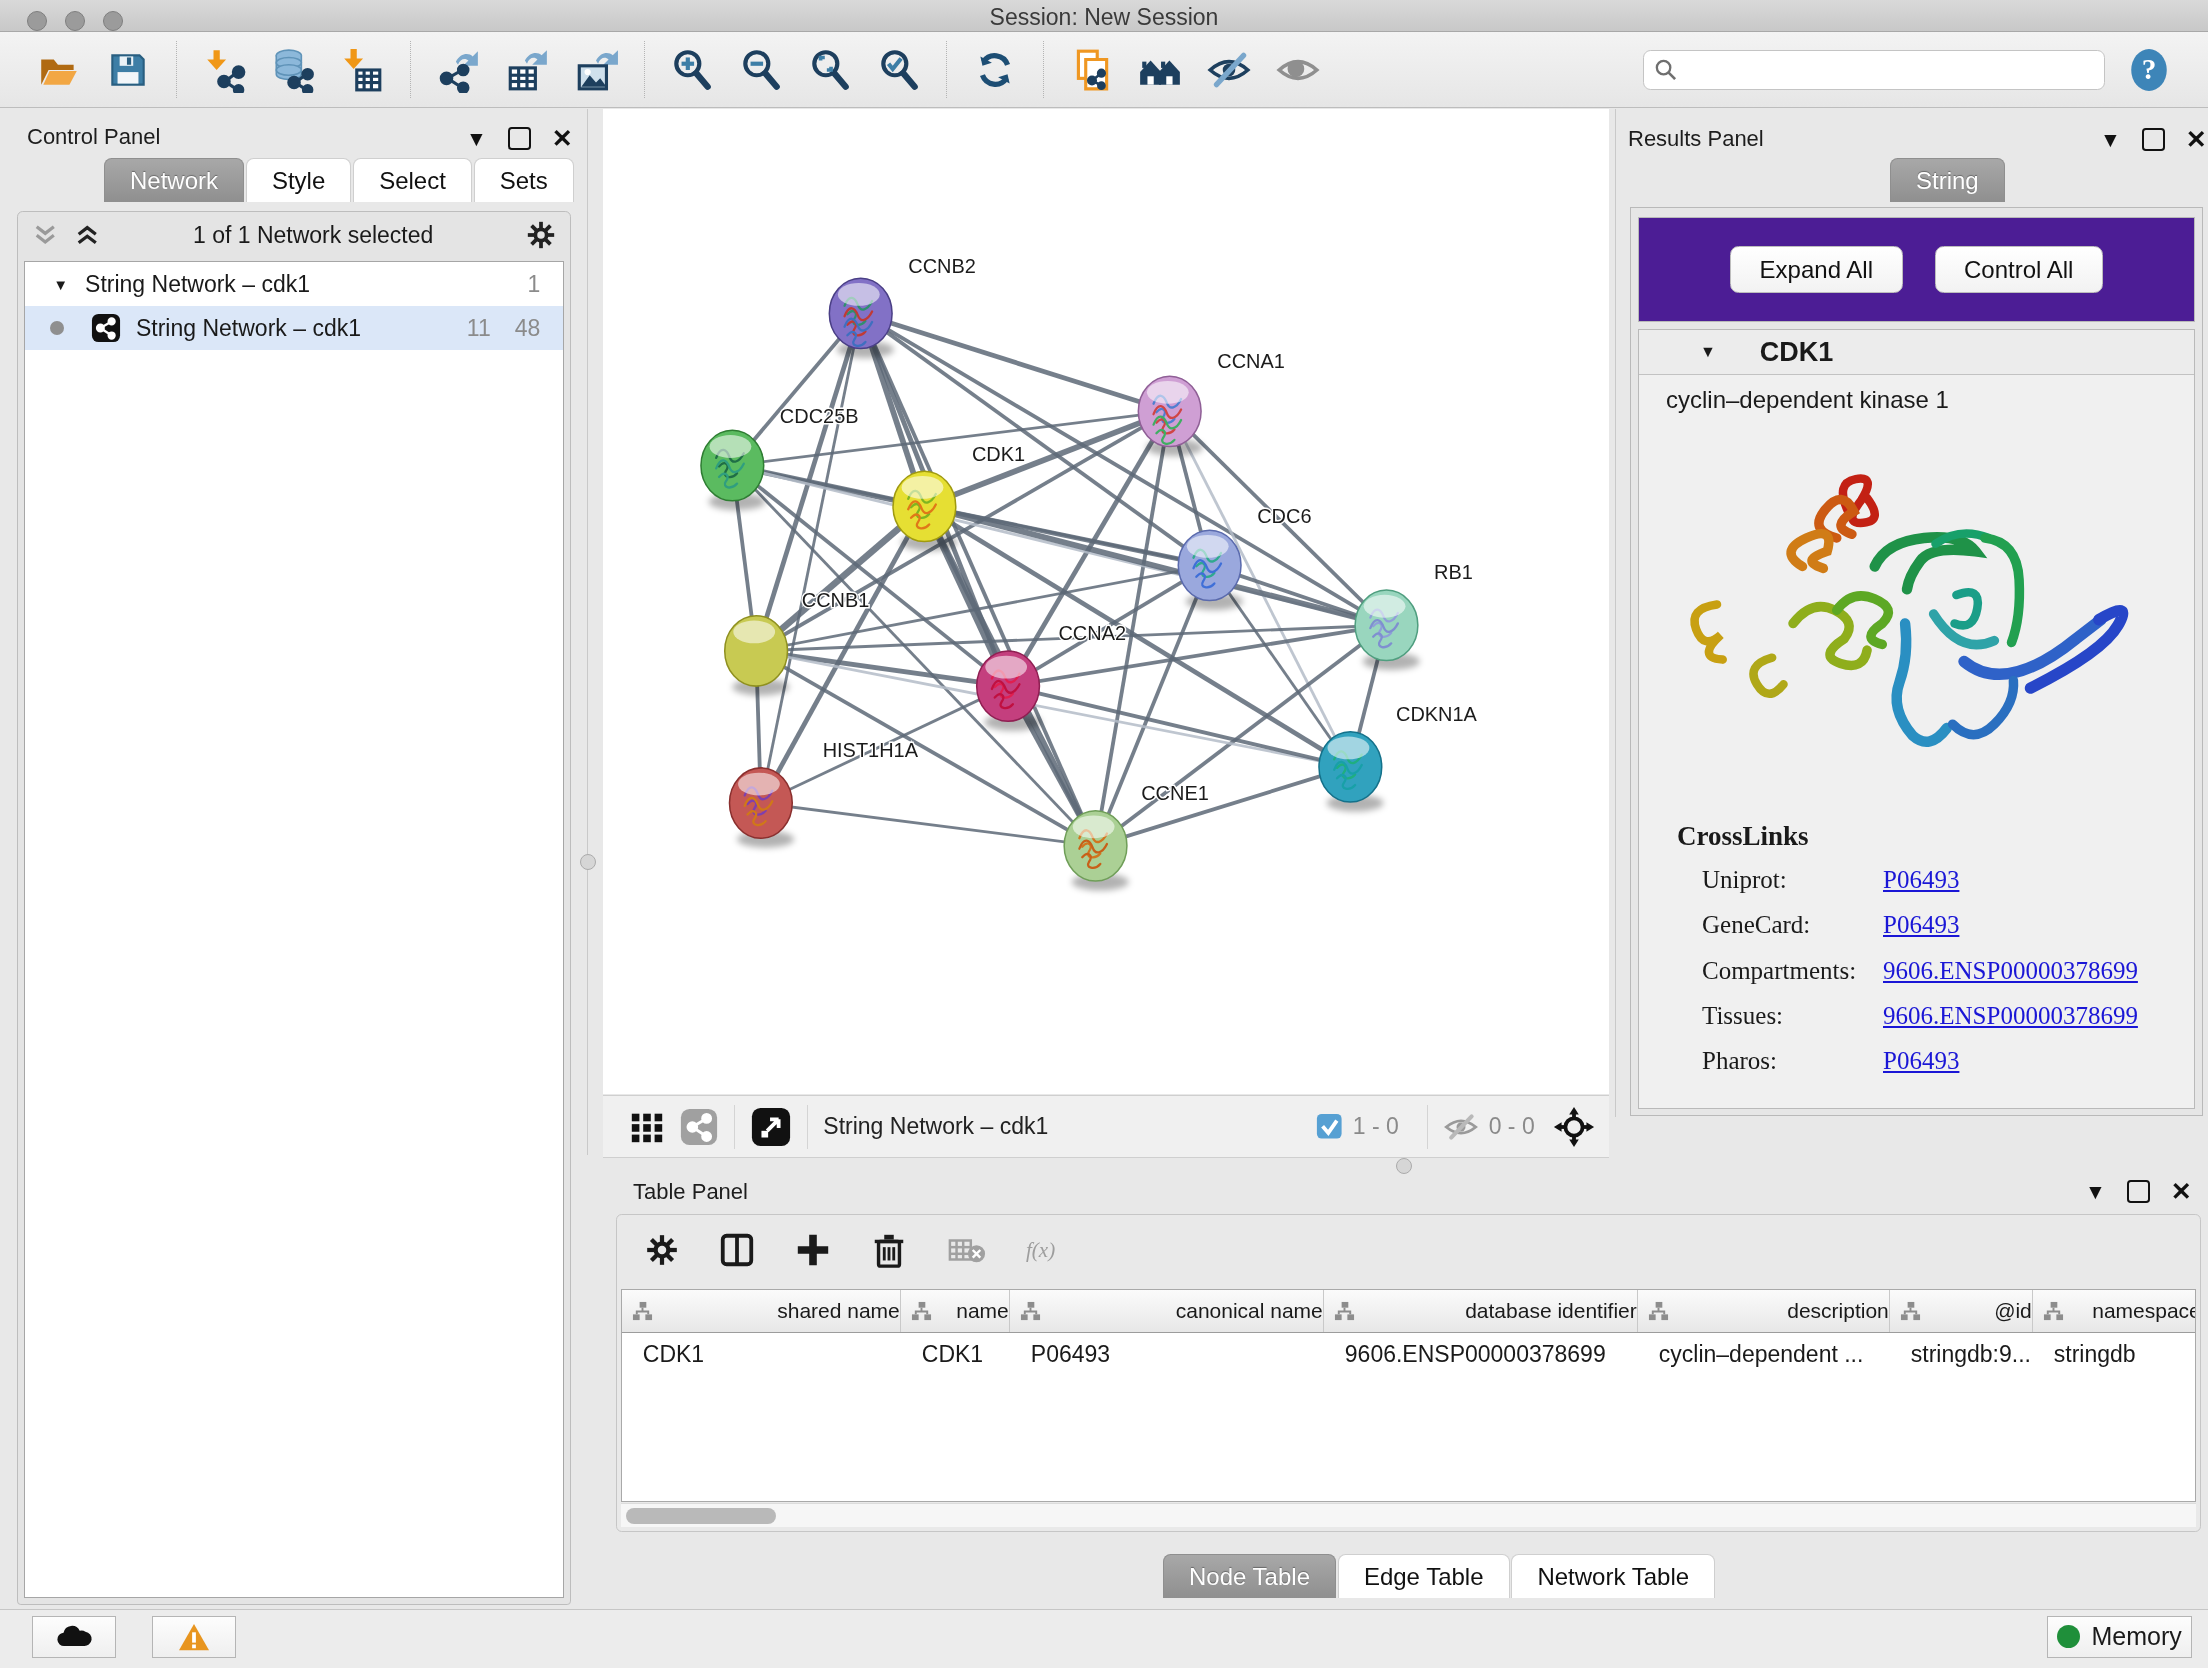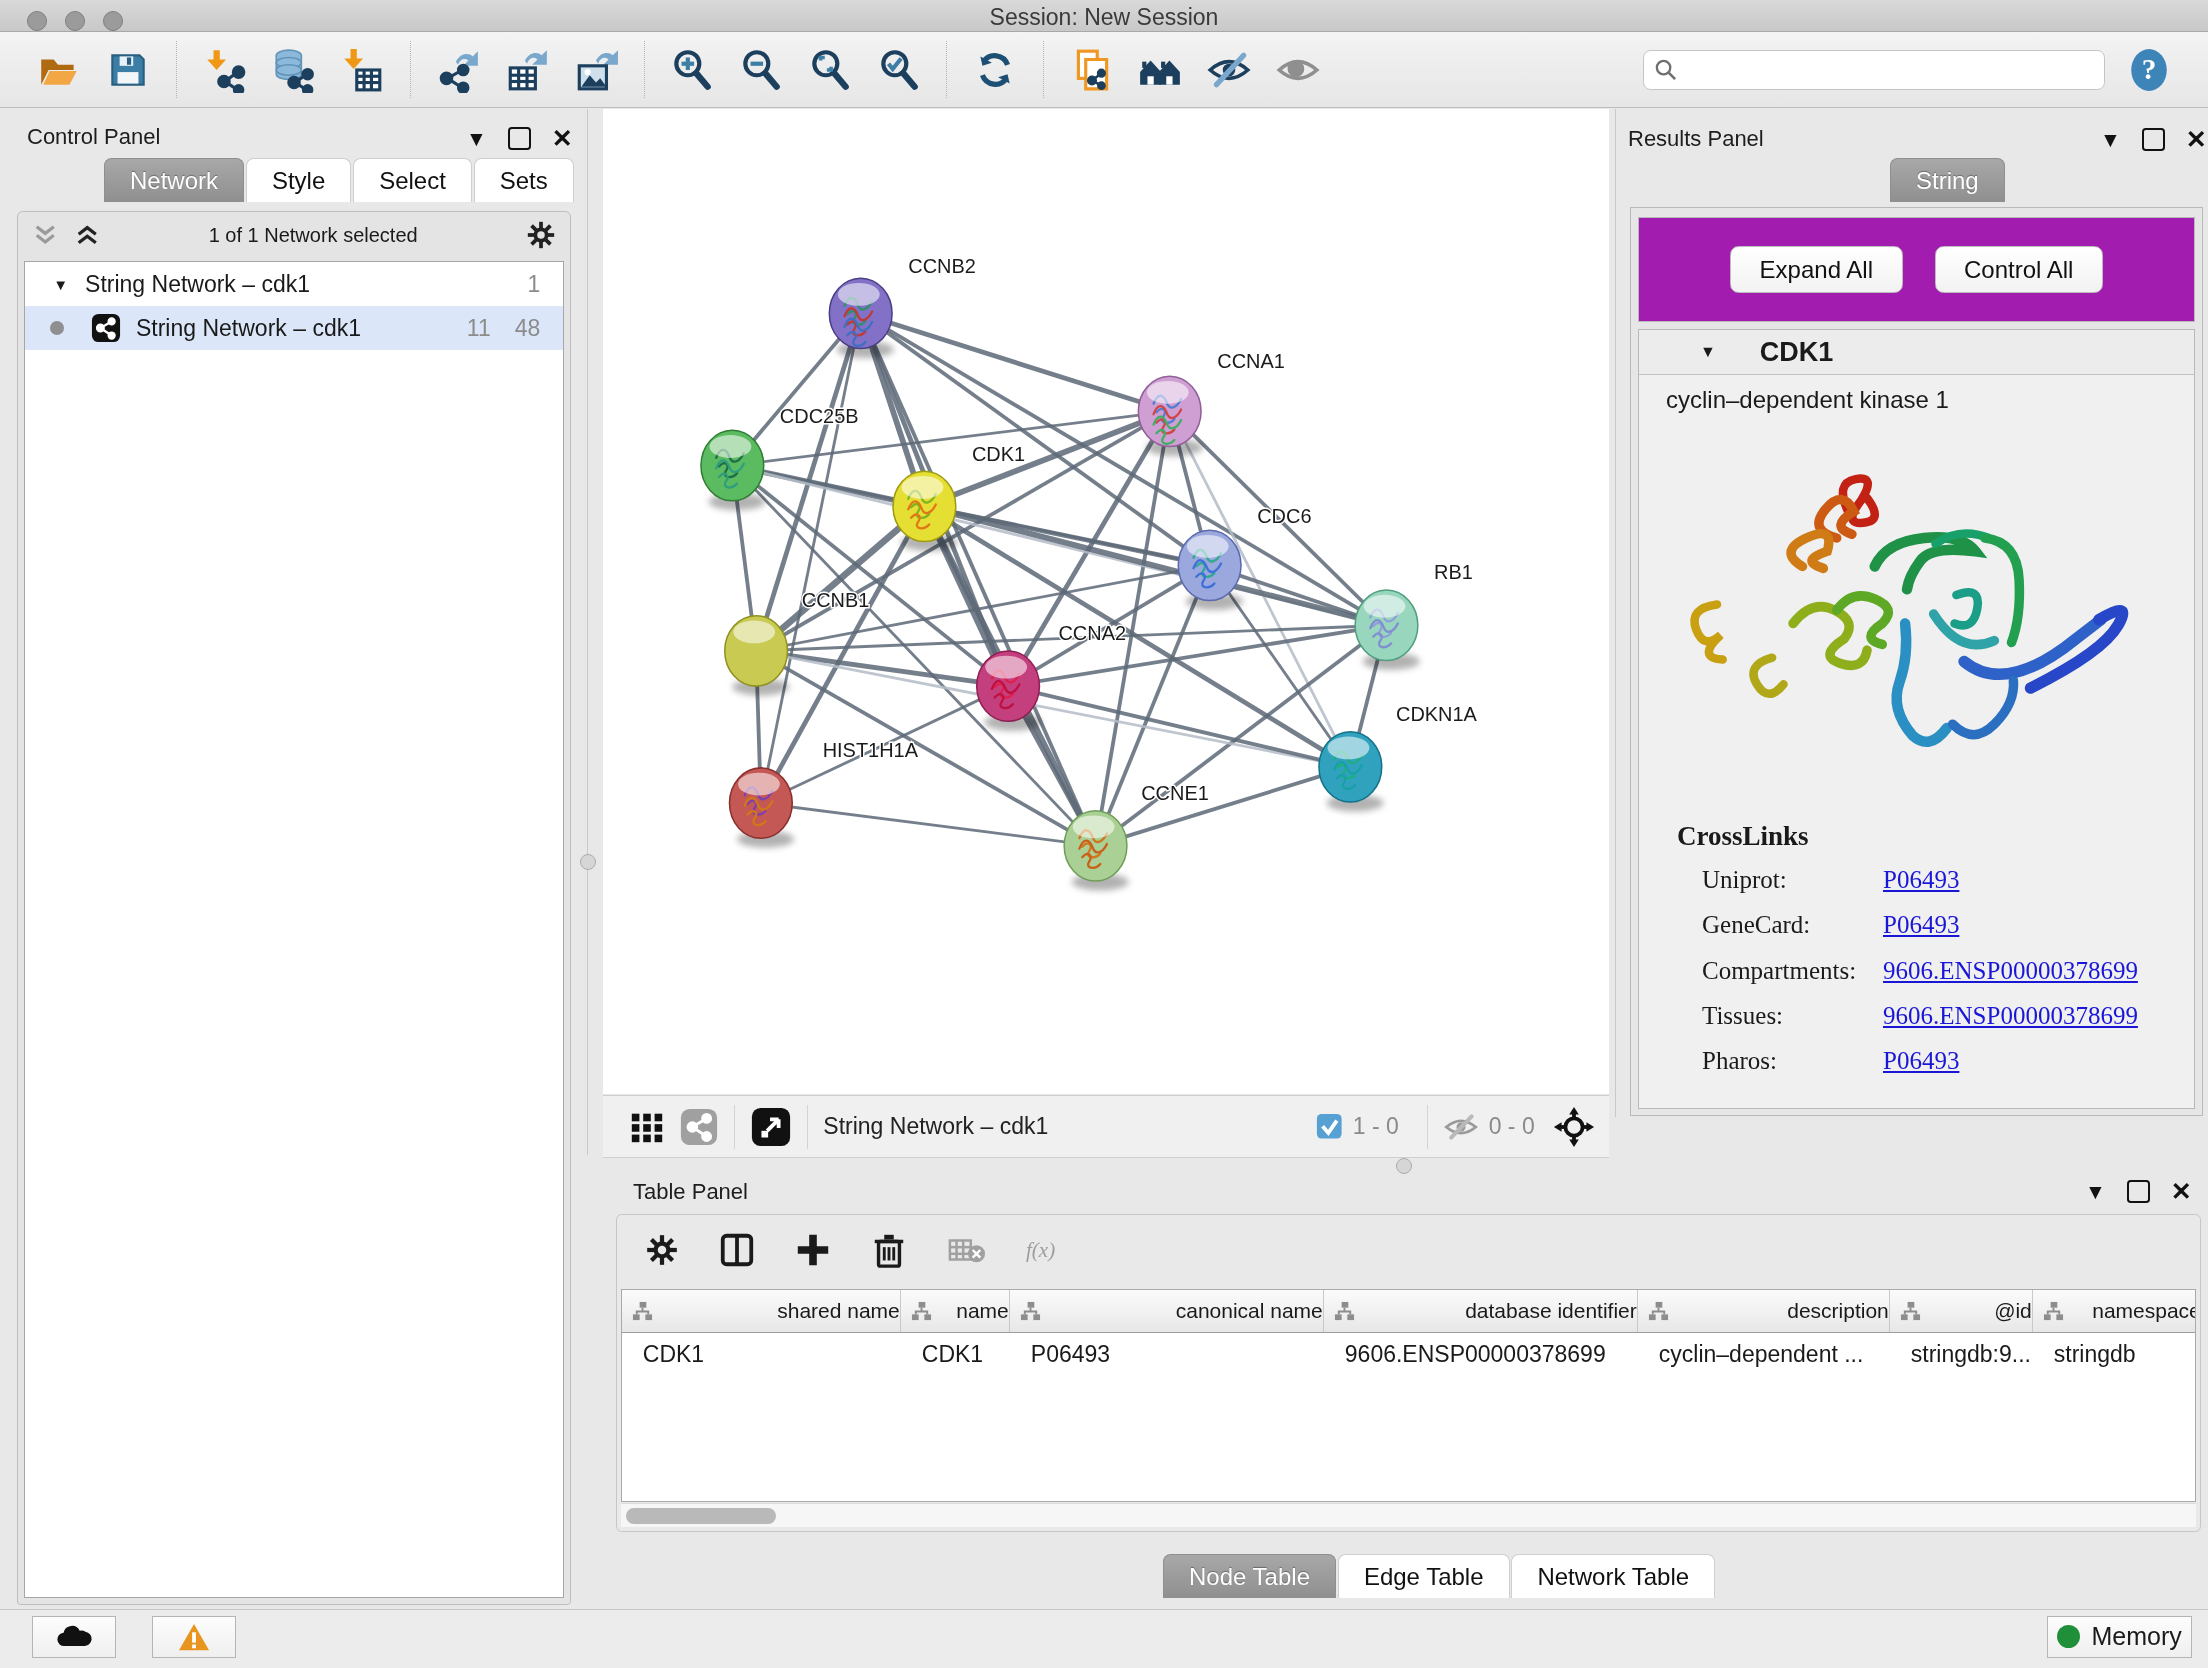--- a/index.html
+++ b/index.html
@@ -30,37 +30,37 @@
   .boxsq{display:inline-block;width:19px;height:19px;border:2.9px solid #111;border-radius:3.8px;}
   .tabrow{position:absolute;display:flex;}
   .tab{font-size:24px;padding:7.6px 25px;background:#fff;border:1px solid #cfcfcf;
     border-bottom:none;border-radius:7.6px 7.6px 0 0;margin-right:1.9px;color:#111;}
   .tab.active{background:linear-gradient(#a8a8a8,#8f8f8f);color:#fff;
     text-shadow:0 -1px 1px rgba(0,0,0,.35);border-color:#8f8f8f;margin-left:37px;}
   
   .cp-inner{position:absolute;left:17px;top:211px;width:552px;height:1392px;
     background:#e4e4e4;border:1px solid #bdbdbd;border-radius:5.7px 5.7px 3.8px 3.8px;}
   .cp-toolbar{position:relative;height:46px;display:flex;align-items:center;padding:0 13.3px;}
-  .cp-status{flex:1;text-align:center;font-size:20px;}
+  .cp-status{flex:1;text-align:center;font-size:23px;}
   .tree{position:absolute;left:5.7px;top:49px;right:5.7px;bottom:5.7px;background:#fff;
     border:1px solid #a6a6a6;}
   .trow{position:relative;height:44px;display:flex;align-items:center;font-size:23px;}
   .trow.sel{background:#dbe7f8;}
   .tcount{color:#8b8b8b;margin-left:auto;}
   
   .canvas{position:absolute;left:603px;top:109px;width:1006px;height:985px;background:#fff;}
   .netbar{position:absolute;left:603px;top:1095px;width:1006px;height:61px;
     background:#f0f0f0;border-top:1px solid #cfcfcf;border-bottom:1px solid #cfcfcf;
     display:flex;align-items:center;font-size:23px;}
   .nbsep{width:0;height:44px;border-left:1px solid #d4d4d4;margin:0 15px;}
   .vsplit{position:absolute;top:109px;height:1046px;width:1px;background:#c9c9c9;}
   .knob{position:absolute;width:14.3px;height:14.3px;border-radius:50%;
     background:#d6d6d6;border:1px solid #ababab;}
   
-  .rp-box{position:absolute;background:#a21caf;border:1px solid #b9b9b9;}
+  .rp-box{position:absolute;background:#4c1d95;border:1px solid #b9b9b9;}
   .btn{background:linear-gradient(#ffffff,#f2f2f2);border:1px solid #bdbdbd;
     border-radius:8.6px;font-size:24px;padding:8.6px 28.5px;color:#111;}
   .rp-entry-head{height:44px;border-bottom:1px solid #c2c2c2;display:flex;
     align-items:center;background:#ececec;}
   .rp-desc{font-size:24px;padding:11.4px 0 0 27px;}
   .xl{font-family:"Liberation Serif",serif;}
   .xl-title{font-size:27px;font-weight:bold;padding:17px 0 5.7px 38px;}
   .xlrow{display:flex;font-size:25px;padding:8.6px 0 8.6px 63px;}
   .xlrow .xlab{width:181px;}
   .xlrow a{color:#1a16d6;text-decoration:underline;}

